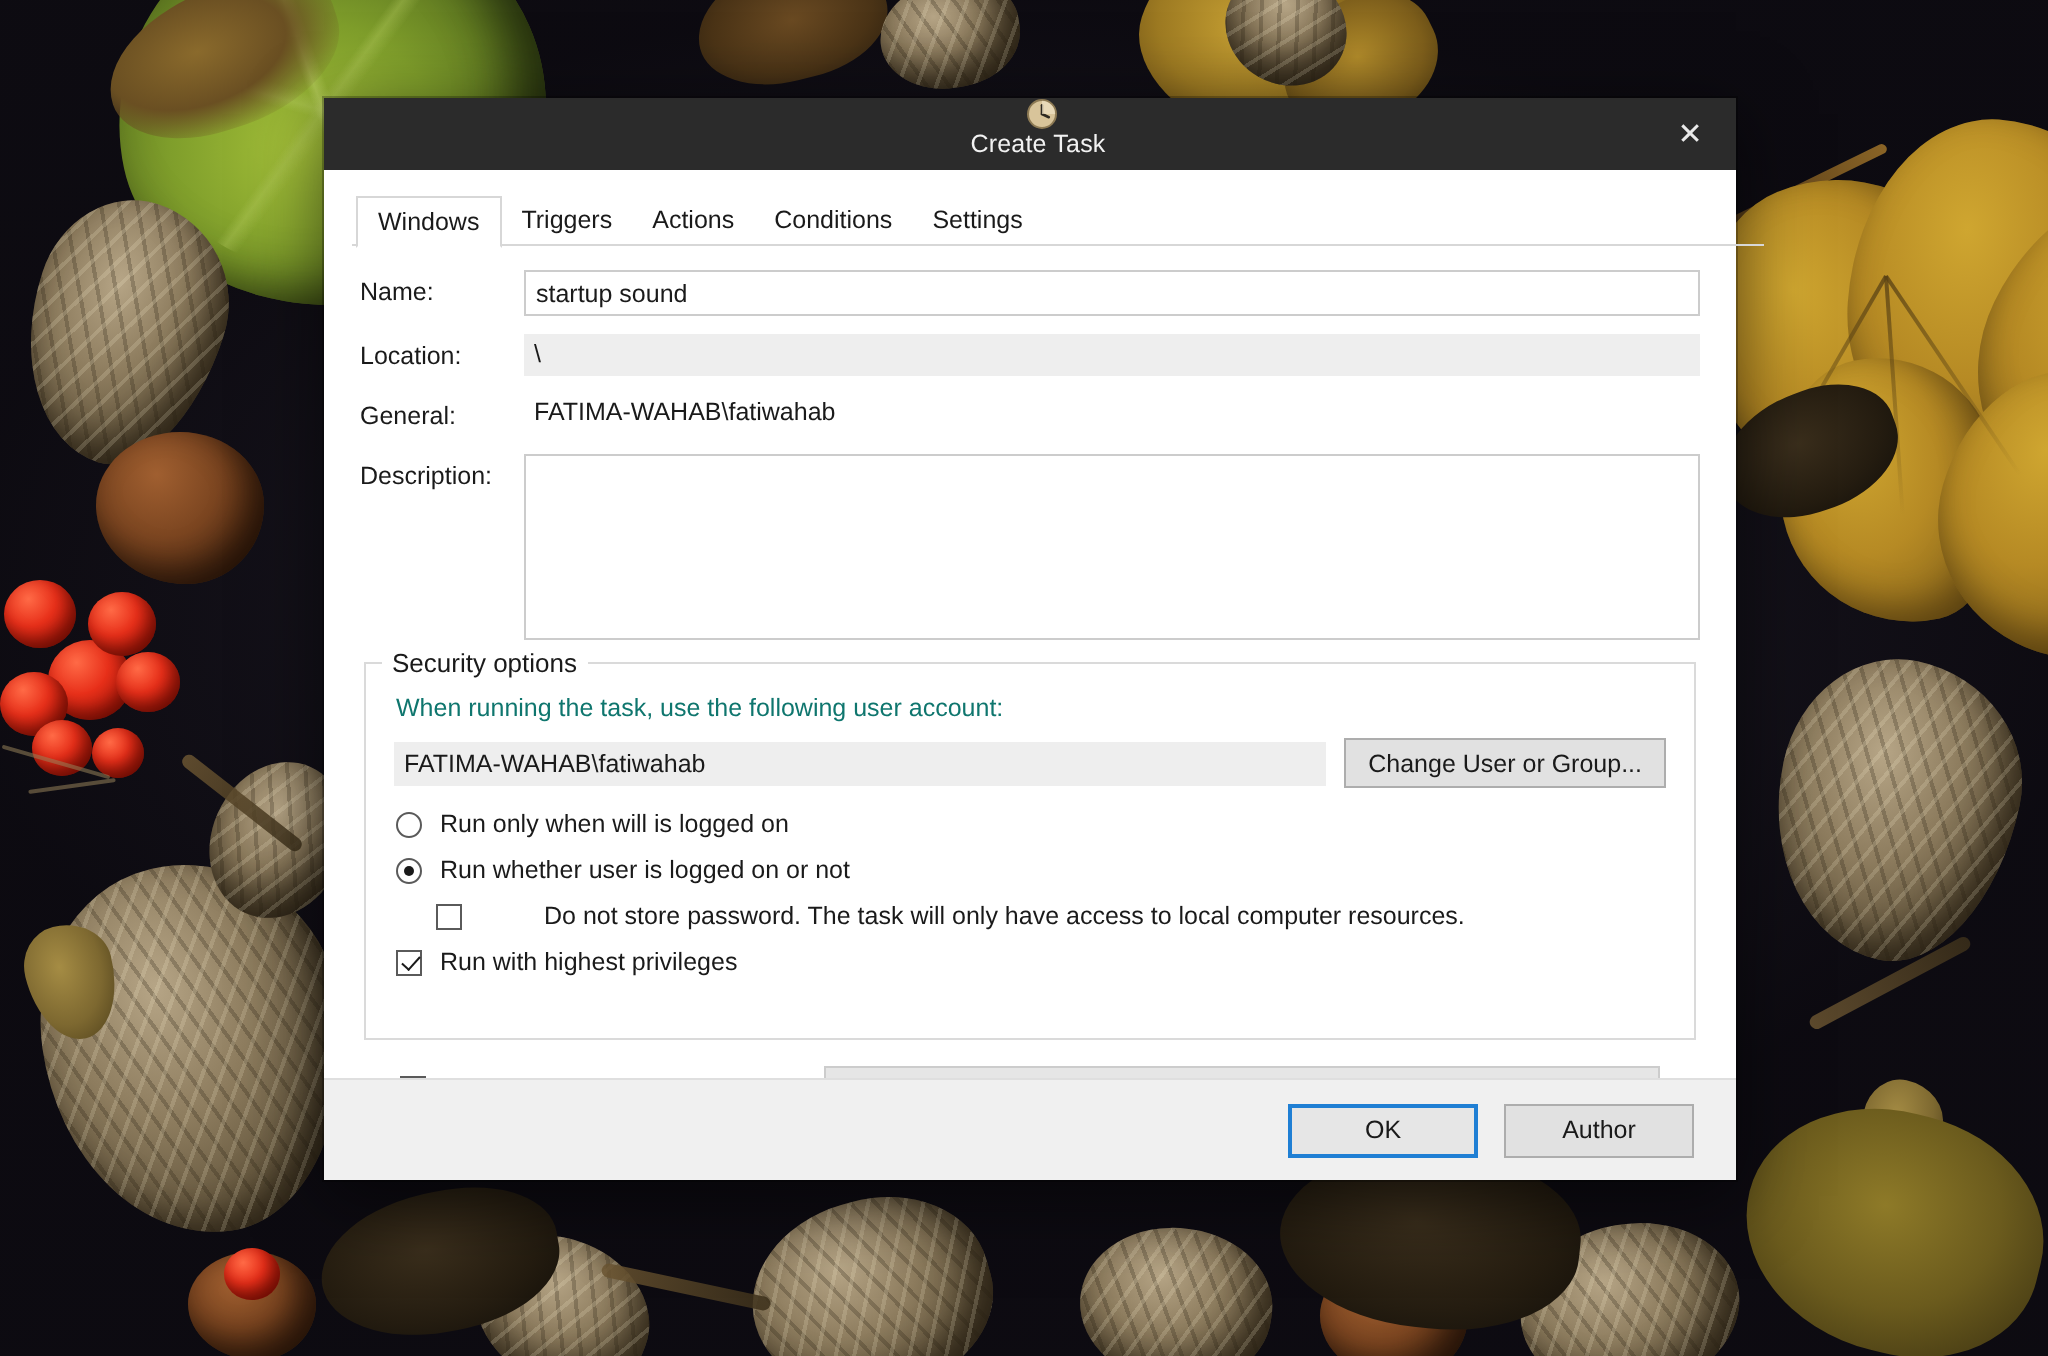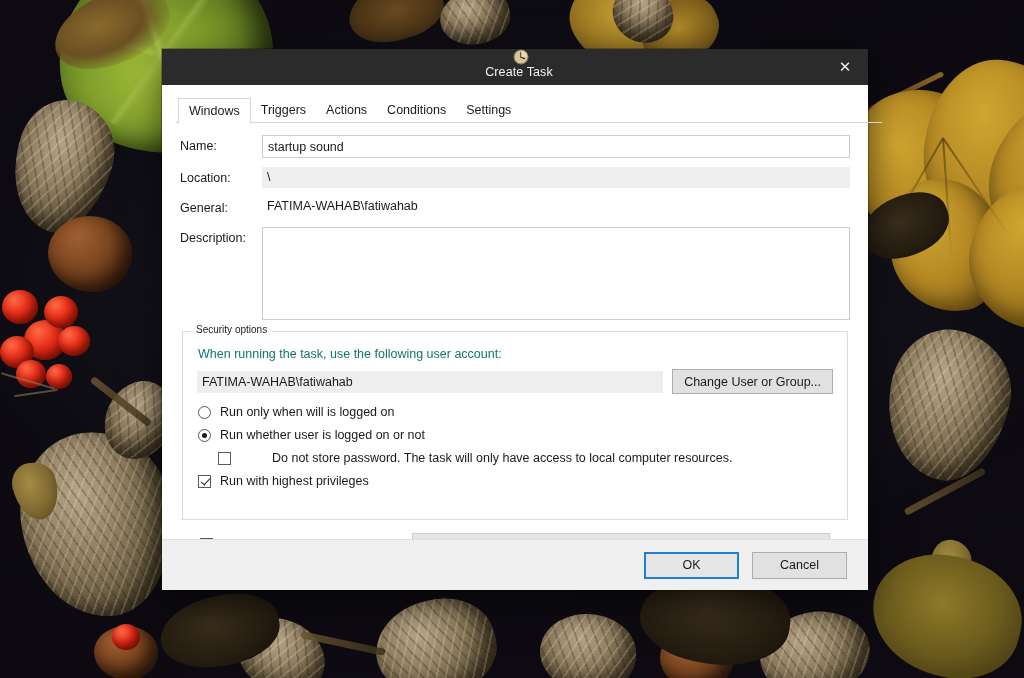--- a/index.html
+++ b/index.html
@@ -307,21 +307,21 @@
   #group {
     position: relative;
     margin: 11px 2px 0 2px;
     border: 1px solid #dadada;
     padding: 14px 14px 12px 14px;
     height: 189px;
   }
   #group-legend {
     position: absolute; top: -8px; left: 8px;
     background: #fff; padding: 0 5px;
-    font-size: 10px; color: #1a1a1a;
+    font-size: 13px; color: #1a1a1a;
   }
   .g-text { font-size: 12.5px; margin: 1px 0 8px 1px; color:#0f766e; }
   .acct-row { display: flex; align-items: center; gap: 9px; margin-bottom: 11px; }
   .acct-field {
     flex: 1;
     height: 22px; line-height: 22px;
     background: #eeeeee;
     padding: 0 5px;
     font-size: 12.5px;
     color: #1a1a1a;
@@ -580,15 +580,15 @@
       <div id="configure-label">Configure for:</div>
       <div id="combo">
         <span>Windows 10</span>
         <span class="chev"></span>
       </div>
     </div>
   </div>
 
   <div id="footer">
     <button class="footer-btn default">OK</button>
-    <button class="footer-btn">Cancel</button>
+    <button class="footer-btn">Author</button>
   </div>
 </div>
 
 </body></html>

